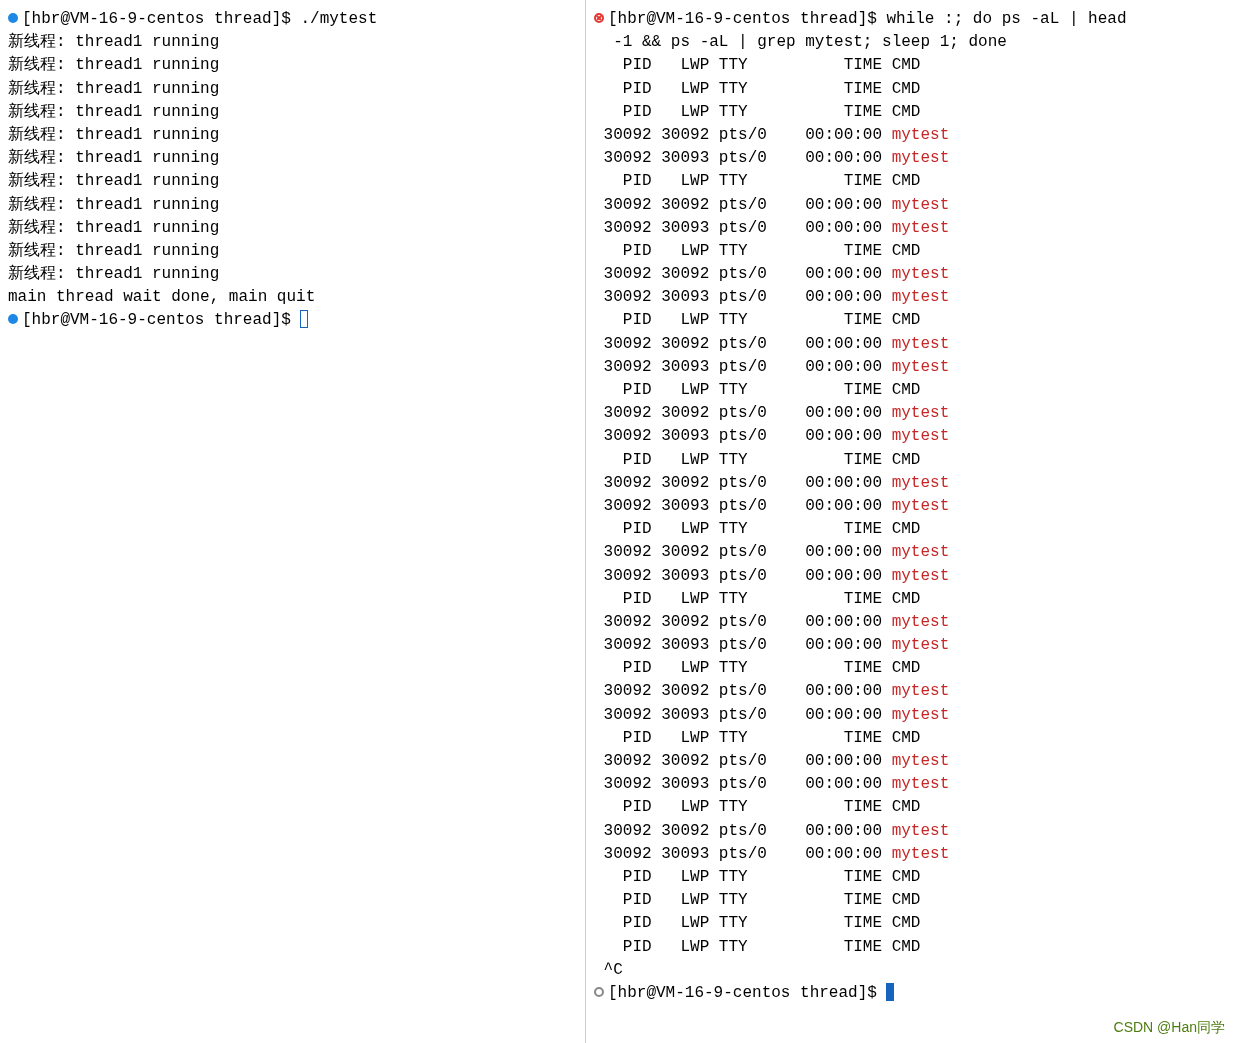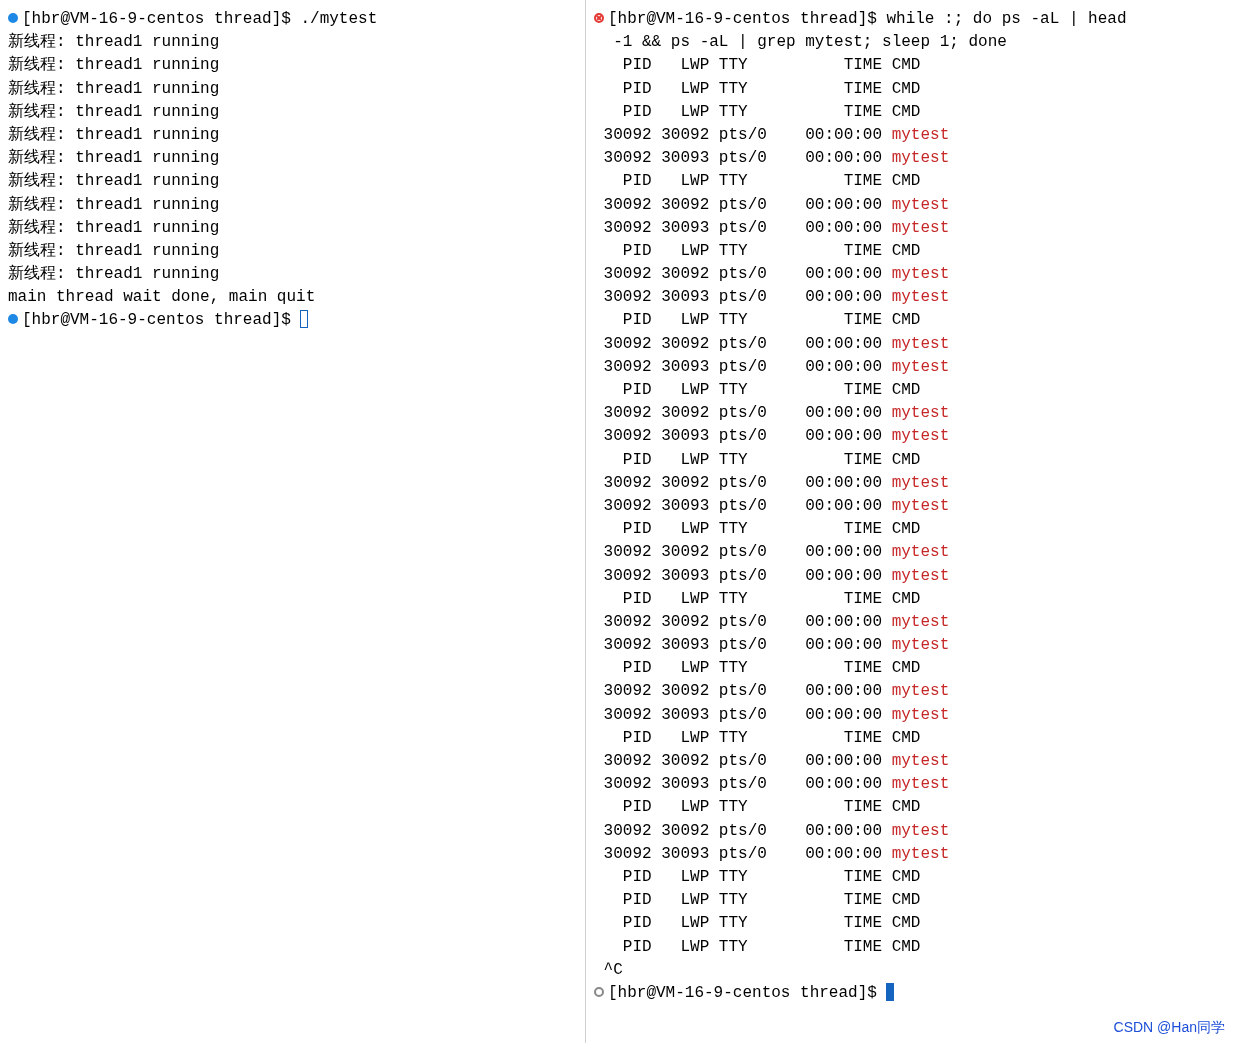--- a/index.html
+++ b/index.html
@@ -68,21 +68,21 @@
       height: 18px;
       border: 1.5px solid #1565c0;
       vertical-align: middle;
       position: relative;
       top: -1px;
     }
     .watermark {
       position: absolute;
       bottom: 6px;
       right: 10px;
-      color: #1d4ed8;
+      color: #4d7c0f;
       font-size: 14px;
       font-family: sans-serif;
     }
   </style>
 </head>
 <body>
 
 <div class="pane left-pane" id="left"><span class="line"><span class="prompt-marker marker-blue"></span><span>[hbr@VM-16-9-centos thread]$ </span><span>./mytest</span></span><span class="line"><span>新线程: thread1 running</span></span><span class="line"><span>新线程: thread1 running</span></span><span class="line"><span>新线程: thread1 running</span></span><span class="line"><span>新线程: thread1 running</span></span><span class="line"><span>新线程: thread1 running</span></span><span class="line"><span>新线程: thread1 running</span></span><span class="line"><span>新线程: thread1 running</span></span><span class="line"><span>新线程: thread1 running</span></span><span class="line"><span>新线程: thread1 running</span></span><span class="line"><span>新线程: thread1 running</span></span><span class="line"><span>新线程: thread1 running</span></span><span class="line"><span>main thread wait done, main quit</span></span><span class="line"><span class="prompt-marker marker-blue"></span><span>[hbr@VM-16-9-centos thread]$ </span><span class="cursor-outline"></span></span></div>
 <div class="pane right-pane" id="right"><span class="line"><span class="prompt-marker marker-red"></span><span>[hbr@VM-16-9-centos thread]$ </span><span>while :; do ps -aL | head</span></span><span class="line"> <span> -1 &amp;&amp; ps -aL | grep mytest; sleep 1; done</span></span><span class="line"> <span>  PID   LWP TTY          TIME CMD</span></span><span class="line"> <span>  PID   LWP TTY          TIME CMD</span></span><span class="line"> <span>  PID   LWP TTY          TIME CMD</span></span><span class="line"> <span>30092 30092 pts/0    00:00:00 </span><span class="hl-red">mytest</span></span><span class="line"> <span>30092 30093 pts/0    00:00:00 </span><span class="hl-red">mytest</span></span><span class="line"> <span>  PID   LWP TTY          TIME CMD</span></span><span class="line"> <span>30092 30092 pts/0    00:00:00 </span><span class="hl-red">mytest</span></span><span class="line"> <span>30092 30093 pts/0    00:00:00 </span><span class="hl-red">mytest</span></span><span class="line"> <span>  PID   LWP TTY          TIME CMD</span></span><span class="line"> <span>30092 30092 pts/0    00:00:00 </span><span class="hl-red">mytest</span></span><span class="line"> <span>30092 30093 pts/0    00:00:00 </span><span class="hl-red">mytest</span></span><span class="line"> <span>  PID   LWP TTY          TIME CMD</span></span><span class="line"> <span>30092 30092 pts/0    00:00:00 </span><span class="hl-red">mytest</span></span><span class="line"> <span>30092 30093 pts/0    00:00:00 </span><span class="hl-red">mytest</span></span><span class="line"> <span>  PID   LWP TTY          TIME CMD</span></span><span class="line"> <span>30092 30092 pts/0    00:00:00 </span><span class="hl-red">mytest</span></span><span class="line"> <span>30092 30093 pts/0    00:00:00 </span><span class="hl-red">mytest</span></span><span class="line"> <span>  PID   LWP TTY          TIME CMD</span></span><span class="line"> <span>30092 30092 pts/0    00:00:00 </span><span class="hl-red">mytest</span></span><span class="line"> <span>30092 30093 pts/0    00:00:00 </span><span class="hl-red">mytest</span></span><span class="line"> <span>  PID   LWP TTY          TIME CMD</span></span><span class="line"> <span>30092 30092 pts/0    00:00:00 </span><span class="hl-red">mytest</span></span><span class="line"> <span>30092 30093 pts/0    00:00:00 </span><span class="hl-red">mytest</span></span><span class="line"> <span>  PID   LWP TTY          TIME CMD</span></span><span class="line"> <span>30092 30092 pts/0    00:00:00 </span><span class="hl-red">mytest</span></span><span class="line"> <span>30092 30093 pts/0    00:00:00 </span><span class="hl-red">mytest</span></span><span class="line"> <span>  PID   LWP TTY          TIME CMD</span></span><span class="line"> <span>30092 30092 pts/0    00:00:00 </span><span class="hl-red">mytest</span></span><span class="line"> <span>30092 30093 pts/0    00:00:00 </span><span class="hl-red">mytest</span></span><span class="line"> <span>  PID   LWP TTY          TIME CMD</span></span><span class="line"> <span>30092 30092 pts/0    00:00:00 </span><span class="hl-red">mytest</span></span><span class="line"> <span>30092 30093 pts/0    00:00:00 </span><span class="hl-red">mytest</span></span><span class="line"> <span>  PID   LWP TTY          TIME CMD</span></span><span class="line"> <span>30092 30092 pts/0    00:00:00 </span><span class="hl-red">mytest</span></span><span class="line"> <span>30092 30093 pts/0    00:00:00 </span><span class="hl-red">mytest</span></span><span class="line"> <span>  PID   LWP TTY          TIME CMD</span></span><span class="line"> <span>  PID   LWP TTY          TIME CMD</span></span><span class="line"> <span>  PID   LWP TTY          TIME CMD</span></span><span class="line"> <span>  PID   LWP TTY          TIME CMD</span></span><span class="line"> <span>^C</span></span><span class="line"><span class="prompt-marker marker-grey"></span><span>[hbr@VM-16-9-centos thread]$ </span><span class="cursor"></span></span></div>
 <div class="watermark">CSDN @Han同学</div>

